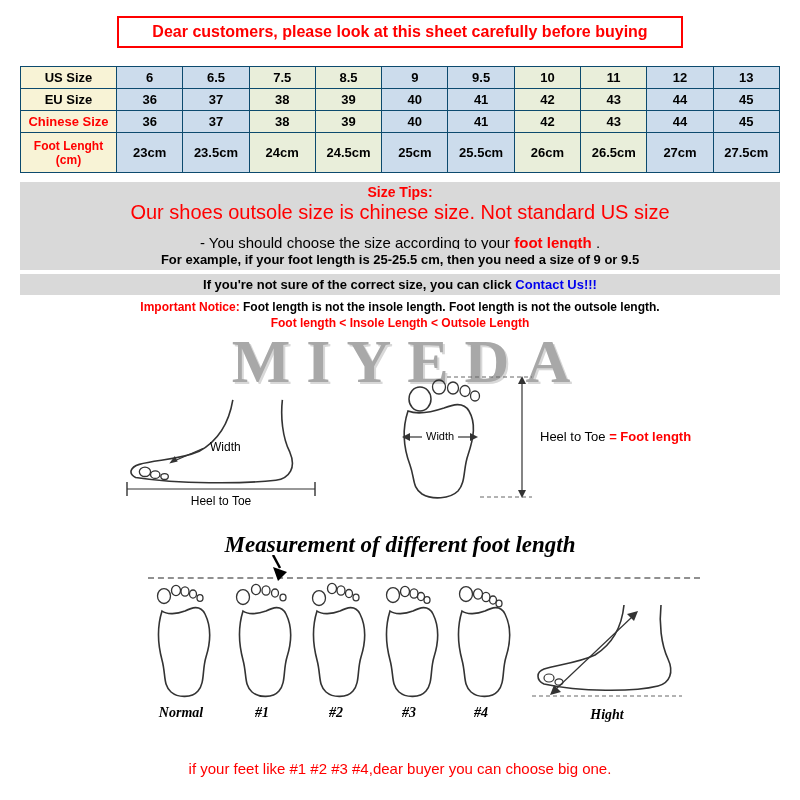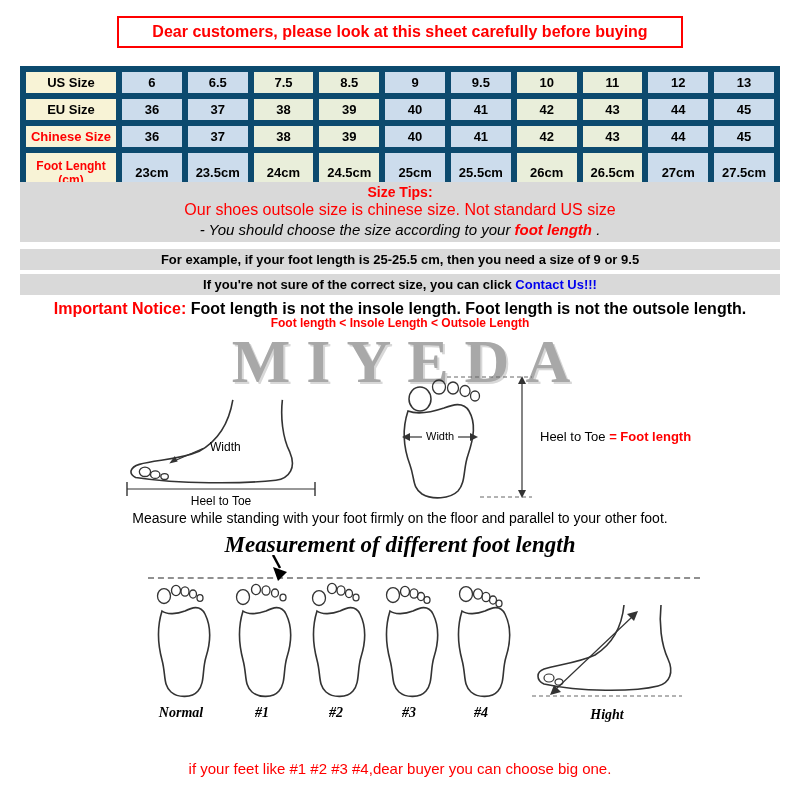--- a/index.html
+++ b/index.html
@@ -6,40 +6,40 @@
   html,body { background:#fff; }
   body { font-family:"Liberation Sans", sans-serif; }
   .page { position:relative; width:800px; height:800px; background:#fff; overflow:hidden; margin:0 auto; }
 
   
   .banner { position:absolute; left:117px; top:16px; width:566px; border:2px solid var(--red,#f00); padding:5px 4px; text-align:center; background:#fff; }
   .banner-text { color:var(--red,#f00); font-size:16px; font-weight:bold; }
 
   
   .size-table { position:absolute; left:20px; top:66px; width:760px; border-collapse:collapse; table-layout:fixed; text-align:center; font-size:13px; font-weight:bold; color:#000; }
-  .size-table th, .size-table td { border:6px solid #0c4a6e; padding:3px 1px; }
+  .size-table th, .size-table td { border:1px solid #0c4a6e; padding:3px 1px; }
   .size-table th { background:var(--cell-header,#f8f3d6); font-size:13px; }
   .col-header { width:96px; }
   .cell-blue { background:var(--cell-blue,#ccdcec); }
   .cell-green { background:var(--cell-green,#e9eeda); }
   .red-text { color:var(--red,#f00); }
   .row-foot th { font-size:12px; padding:2px 1px; }
   .row-foot td { padding:12px 1px; }
 
   
   .tips-block { position:absolute; left:20px; top:182px; width:760px; background:var(--bar-gray,#d9d9d9); text-align:center; padding:2px 0 4px; }
   .tips-title { color:var(--red,#f00); font-weight:bold; font-size:14px; }
-  .tips-line1 { color:var(--red,#f00); font-size:16px; margin-top:1px; }
-  .tips-line2 { color:#000; font-size:15px; margin-top:2px;font-style:italic; }
+  .tips-line1 { color:var(--red,#f00); font-size:20px; margin-top:1px; }
+  .tips-line2 { color:#000; font-size:15px; margin-top:10px; }
   .hl-red { color:var(--red,#f00); font-weight:bold; }
   .gray-bar { position:absolute; left:20px; width:760px; background:var(--bar-gray,#d9d9d9); text-align:center; font-size:13px; font-weight:bold; color:#000; padding:3px 0; }
   .example-bar { top:249px; }
   .contact-bar { top:274px; }
   .contact-link { color:var(--link-blue,#0000ee); font-weight:bold; cursor:pointer; }
-  .notice-line { position:absolute; left:0; top:300px; width:100%; text-align:center; font-size:16px; font-weight:bold; color:#000; }
+  .notice-line { position:absolute; left:0; top:300px; width:100%; text-align:center; font-size:12px; font-weight:bold; color:#000; }
   .notice-formula { position:absolute; left:0; top:316px; width:100%; text-align:center; font-size:12px; }
 
   
   .watermark { position:absolute; left:0; top:326px; width:100%; text-align:center; font-family:"Liberation Serif", serif; font-weight:bold; font-size:62px; letter-spacing:16px; color:var(--watermark-gray,#a8a8a8); text-shadow:2px 2px 0 #d8d8d8;margin-left:9px; }
 
   
   .diagram-left { position:absolute; left:118px; top:398px; width:210px; height:112px; }
   .diagram-left .bracket { position:absolute; left:8px; top:84px; }
   .width-label-side { position:absolute; left:92px; top:42px; font-size:12px; color:#000; }
   .heel-label-side { position:absolute; left:8px; top:96px; width:190px; text-align:center; font-size:12px; color:#000; }
@@ -189,21 +189,20 @@
       <line x1="55" y1="3" x2="140" y2="3" stroke="#666" stroke-width="1" stroke-dasharray="4,3"></line>
       <line x1="88" y1="123" x2="140" y2="123" stroke="#666" stroke-width="1" stroke-dasharray="4,3"></line>
       <line x1="130" y1="6" x2="130" y2="120" stroke="#333" stroke-width="1.2"></line>
       <polygon points="130,2 126,10 134,10" fill="#333"></polygon>
       <polygon points="130,124 126,116 134,116" fill="#333"></polygon>
     </svg>
     <span class="width-label-sole">Width</span>
     <div class="sole-measure-label"><span>Heel to Toe</span> <span class="hl-red">= Foot length</span></div>
   </div>
 
-  <div class="instruction">Measure while standing with your foot firmly on the floor and parallel to your other foot.</div>
 
   <div class="measure-title">Measurement of different foot length</div>
 
   <div class="feet-row">
     <div class="dashed-line"></div>
     <svg class="pointer-arrow" width="24" height="28" viewBox="0 0 24 28">
       <line x1="5" y1="0" x2="12" y2="13" stroke="#000" stroke-width="2.5"></line>
       <polygon points="10,26 5,12 19,17" fill="#000"></polygon>
     </svg>
 

